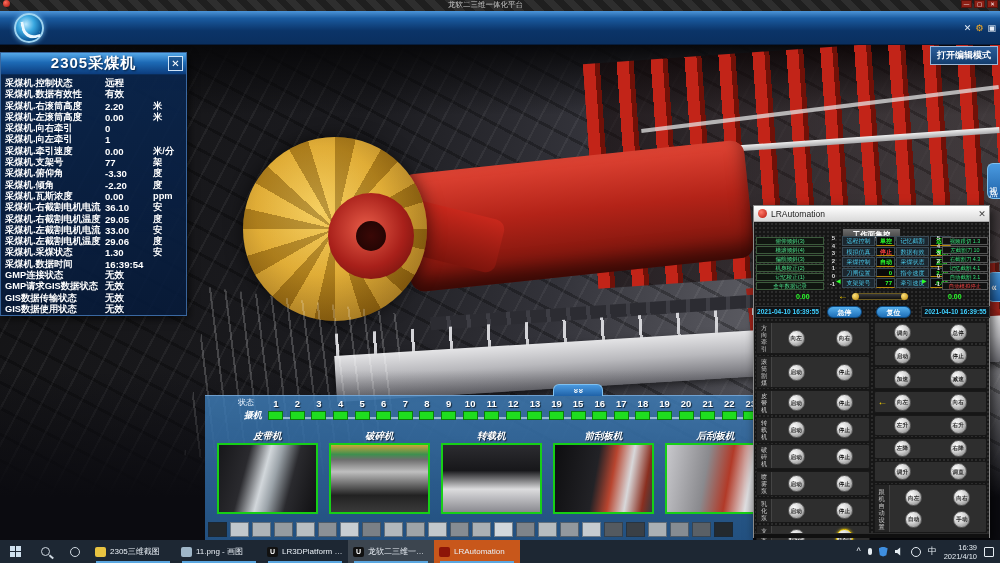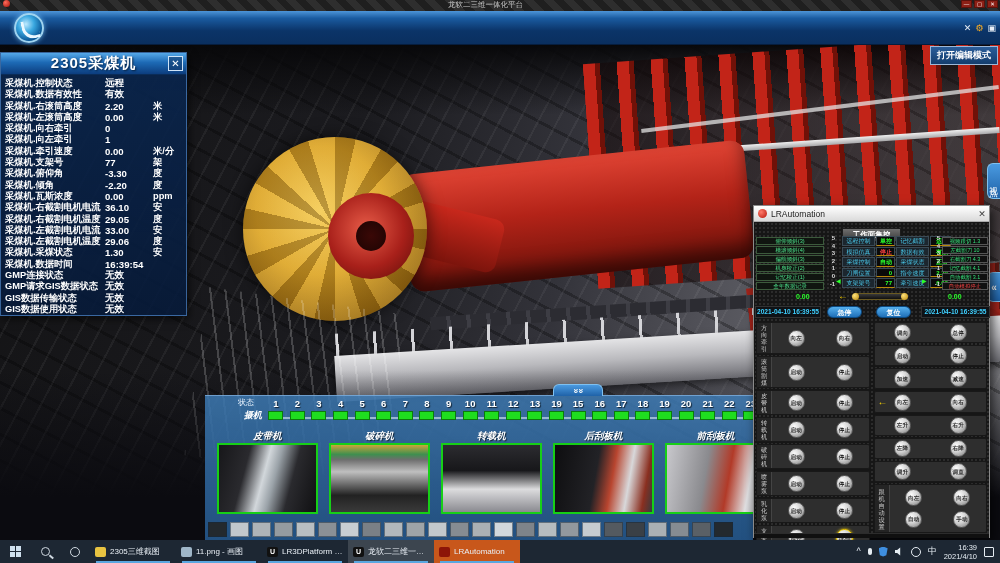--- a/index.html
+++ b/index.html
@@ -511,25 +511,25 @@
       </div>
         <div class="cam">
         <div class="clabel">破碎机</div>
         <div class="cthumb"></div>
       </div>
         <div class="cam">
         <div class="clabel">转载机</div>
         <div class="cthumb"></div>
       </div>
         <div class="cam">
+        <div class="clabel">前刮板机</div>
+        <div class="cthumb"></div>
+      </div>
+        <div class="cam">
         <div class="clabel">后刮板机</div>
-        <div class="cthumb"></div>
-      </div>
-        <div class="cam">
-        <div class="clabel">前刮板机</div>
         <div class="cthumb"></div>
       </div>
       </div>
     <div id="strip" class="abs">
 
     <div class="schip" style="background: rgb(35, 41, 46);"></div>
         <div class="schip" style="background: rgb(194, 200, 204);"></div>
         <div class="schip" style="background: rgb(174, 180, 184);"></div>
         <div class="schip" style="background: rgb(149, 155, 160);"></div>
         <div class="schip" style="background: rgb(184, 190, 194);"></div>

